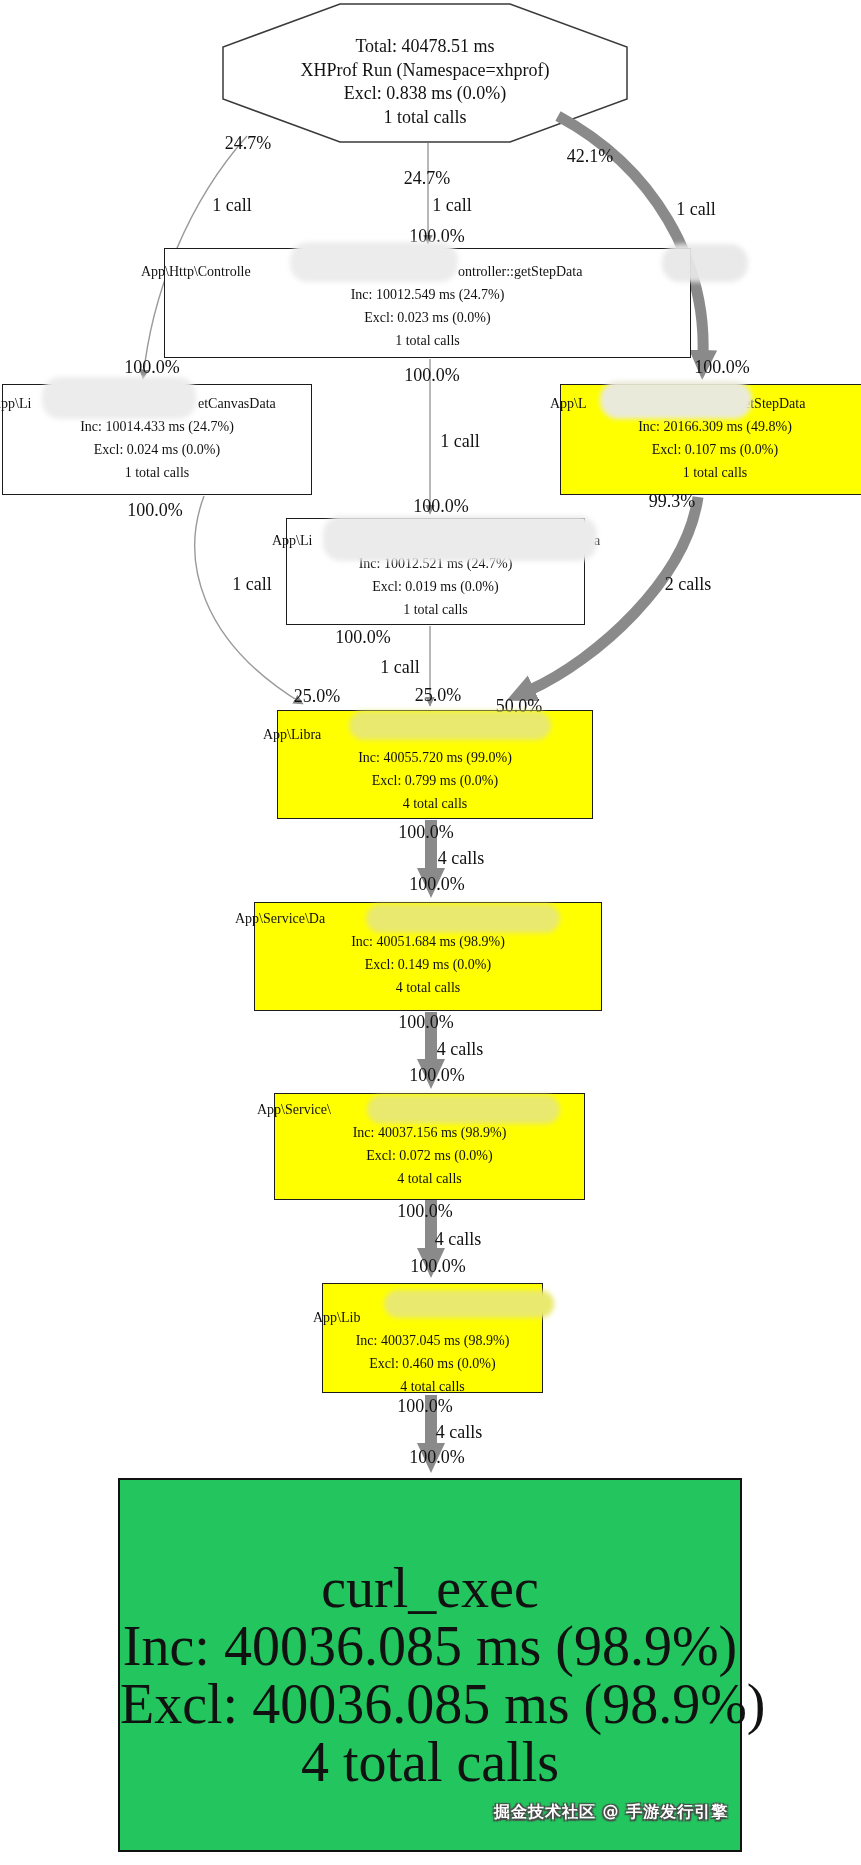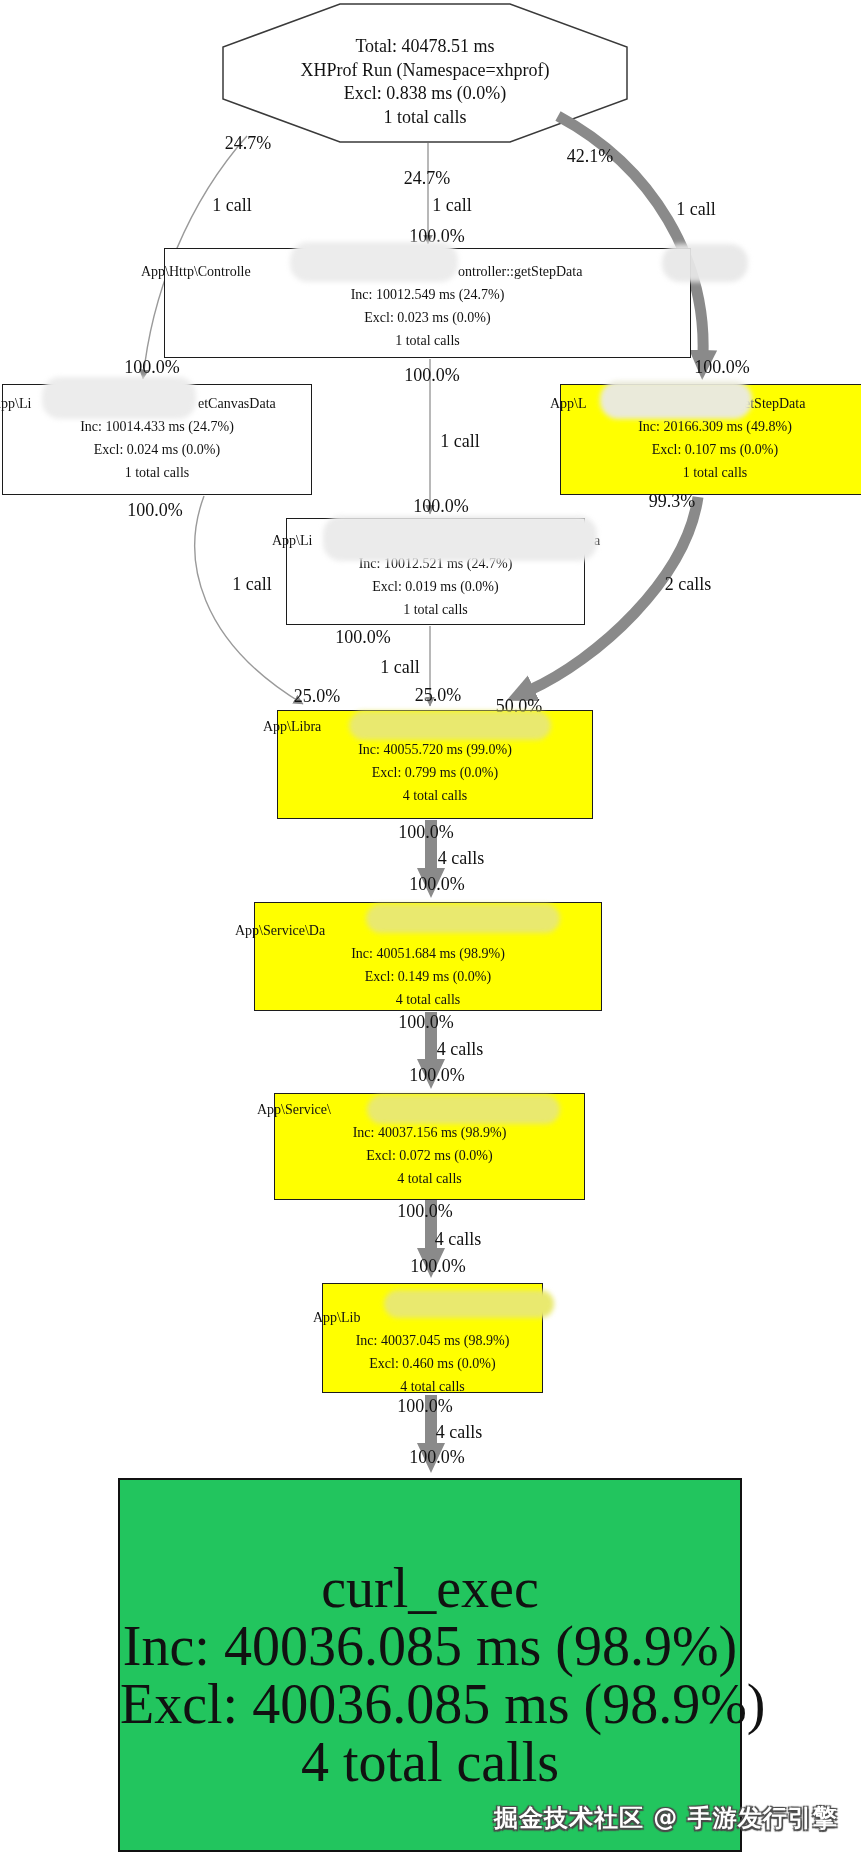--- a/index.html
+++ b/index.html
@@ -12,21 +12,21 @@
   .red{background:#22c55e;border:2px solid #111;}
   .tline{position:relative;height:23px;white-space:nowrap;}
   .tline span{position:absolute;top:0;}
   .cline{text-align:center;white-space:nowrap;}
   .octext{position:absolute;z-index:2;text-align:center;font-size:18px;line-height:23.5px;}
   .elbl{position:absolute;z-index:3;transform:translate(-50%,-50%);font-size:18px;white-space:nowrap;}
   .blob{position:absolute;z-index:5;border-radius:18px;filter:blur(2.5px);}
   .curl{font-size:56px;line-height:58px;padding-top:79px;}
   .curl .cline{overflow:visible;}
   .wm{position:absolute;z-index:9;font-family:"DejaVu Sans","Liberation Sans",sans-serif;
-      font-weight:bold;font-size:24px;letter-spacing:1px;color:#fff;white-space:nowrap;
+      font-weight:bold;font-size:16px;letter-spacing:1px;color:#fff;white-space:nowrap;
       text-shadow:-1.5px -1.5px 1px #4a4a4a,1.5px -1.5px 1px #4a4a4a,-1.5px 1.5px 1px #4a4a4a,1.5px 1.5px 1px #4a4a4a;}
 </style>
 </head>
 <body>
 
 <div class="canvas">
 
   <svg class="edges" width="861" height="1865" viewBox="0 0 861 1865">
     <defs>
       <marker id="mS" markerUnits="userSpaceOnUse" markerWidth="12" markerHeight="12" refX="9.5" refY="5" orient="auto">
@@ -93,30 +93,30 @@
   <div class="node box" style="left:286px;top:518px;width:299px;height:107px;padding-top:10px">
     <div class="tline">
       <span style="left:-15px">App\Li</span>
       <span style="left:307px">a</span>
     </div>
     <div class="cline">Inc: 10012.521 ms (24.7%)</div>
     <div class="cline">Excl: 0.019 ms (0.0%)</div>
     <div class="cline">1 total calls</div>
   </div>
 
-  <div class="node box yellow" style="left:277px;top:710px;width:316px;height:109px;padding-top:4px">
+  <div class="node box yellow" style="left:277px;top:710px;width:316px;height:109px;padding-top:12px">
     <div class="tline">
       <span style="left:-15px">App\Libra</span>
     </div>
     <div class="cline">Inc: 40055.720 ms (99.0%)</div>
     <div class="cline">Excl: 0.799 ms (0.0%)</div>
     <div class="cline">4 total calls</div>
   </div>
 
-  <div class="node box yellow" style="left:254px;top:902px;width:348px;height:109px;padding-top:16px">
+  <div class="node box yellow" style="left:254px;top:902px;width:348px;height:109px;padding-top:4px">
     <div class="tline">
       <span style="left:-20px">App\Service\Da</span>
     </div>
     <div class="cline">Inc: 40051.684 ms (98.9%)</div>
     <div class="cline">Excl: 0.149 ms (0.0%)</div>
     <div class="cline">4 total calls</div>
   </div>
 
   <div class="node box yellow" style="left:274px;top:1093px;width:311px;height:107px;padding-top:4px">
     <div class="tline">

